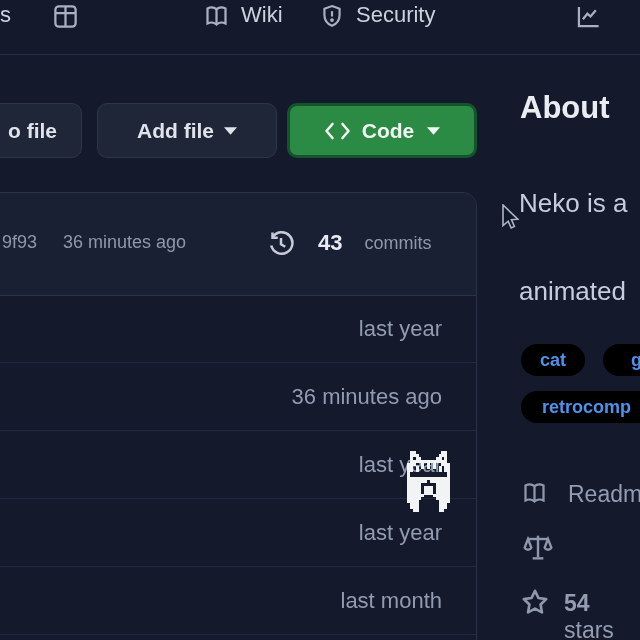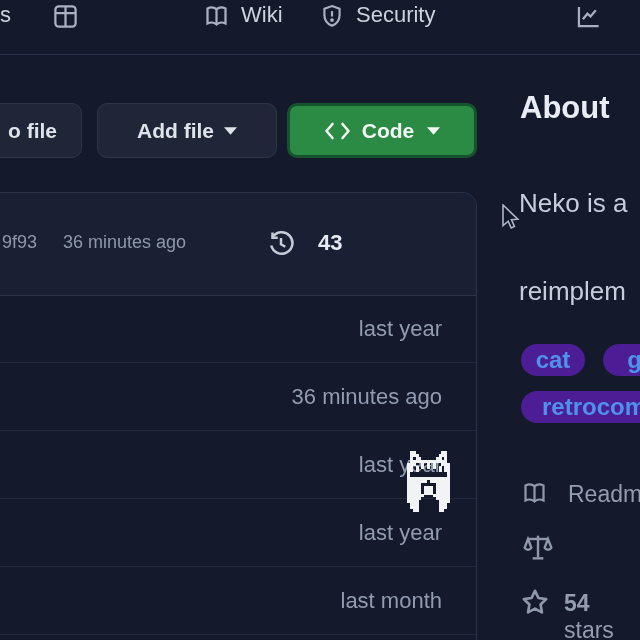--- a/index.html
+++ b/index.html
@@ -43,23 +43,23 @@
   .table-row{
     position:absolute;left:0;width:100%;height:68px;
     border-bottom:1px solid #232a40;display:flex;align-items:center;
     justify-content:flex-end;padding-right:34px;box-sizing:border-box;
   }
   .row-time{color:#929baf;font-size:22px;white-space:nowrap;}
   
   #about-title{left:520px;top:90px;font-size:31px;font-weight:700;color:#e9edf3;}
   .about-line{left:519px;font-size:26px;color:#c6cedd;white-space:nowrap;}
   .topic-pill{
-    position:absolute;height:32px;border-radius:19px;background:#4c1d95;
+    position:absolute;height:32px;border-radius:19px;background:#000000;
     display:flex;align-items:center;justify-content:center;
-    color:#4e92ec;font-size:24px;font-weight:600;white-space:nowrap;
+    color:#4e92ec;font-size:18px;font-weight:600;white-space:nowrap;
   }
   .meta-label{color:#949daf;font-size:23px;white-space:nowrap;}
   .meta-icon{color:#8f98aa;}
   .bold{font-weight:700;}
   svg{display:block;}
 </style>
 </head>
 <body>
 
 <div id="frame">
@@ -135,20 +135,21 @@
       <span class="abs commit-muted" style="left:86px;top:39px;">36 minutes ago</span>
       <div class="abs" id="commit-count-group" style="left:289px;top:35px;">
         <span class="meta-icon" style="color:#c6cdd9;">
           <svg width="30" height="30" viewBox="0 0 24 24" fill="none" stroke="currentColor" stroke-width="2">
             <path d="M5.2 7.5 A 8.6 8.6 0 1 1 4.2 14"></path>
             <polyline points="5.2,3.6 5.2,7.8 9.4,7.8"></polyline>
             <polyline points="12,8 12,13 15.4,15"></polyline>
           </svg>
         </span>
         <span id="commit-count">43</span>
+        <span class="commit-muted">commits</span>
       </div>
     </div>
 
     <div class="table-row" style="top:102px;">
       <span class="row-time">last year</span>
     </div>
     <div class="table-row" style="top:170px;">
       <span class="row-time">36 minutes ago</span>
     </div>
     <div class="table-row" style="top:238px;">
@@ -158,21 +159,21 @@
       <span class="row-time">last year</span>
     </div>
     <div class="table-row" style="top:374px;">
       <span class="row-time">last month</span>
     </div>
   </div>
 
   <div class="abs" id="about-title">About</div>
 
   <div class="abs about-line" style="top:188px;">Neko is a</div>
-  <div class="abs about-line" style="top:276px;">reimplem</div>
+  <div class="abs about-line" style="top:276px;">animated</div>
 
   <div class="topic-pill" style="left:521px;top:344px;width:64px;">
     <span>cat</span>
   </div>
   <div class="topic-pill" style="left:603px;top:344px;width:78px;">
     <span>go</span>
   </div>
   <div class="topic-pill" style="left:521px;top:391px;width:160px;justify-content:flex-start;padding-left:21px;">
     <span>retrocomp</span>
   </div>

